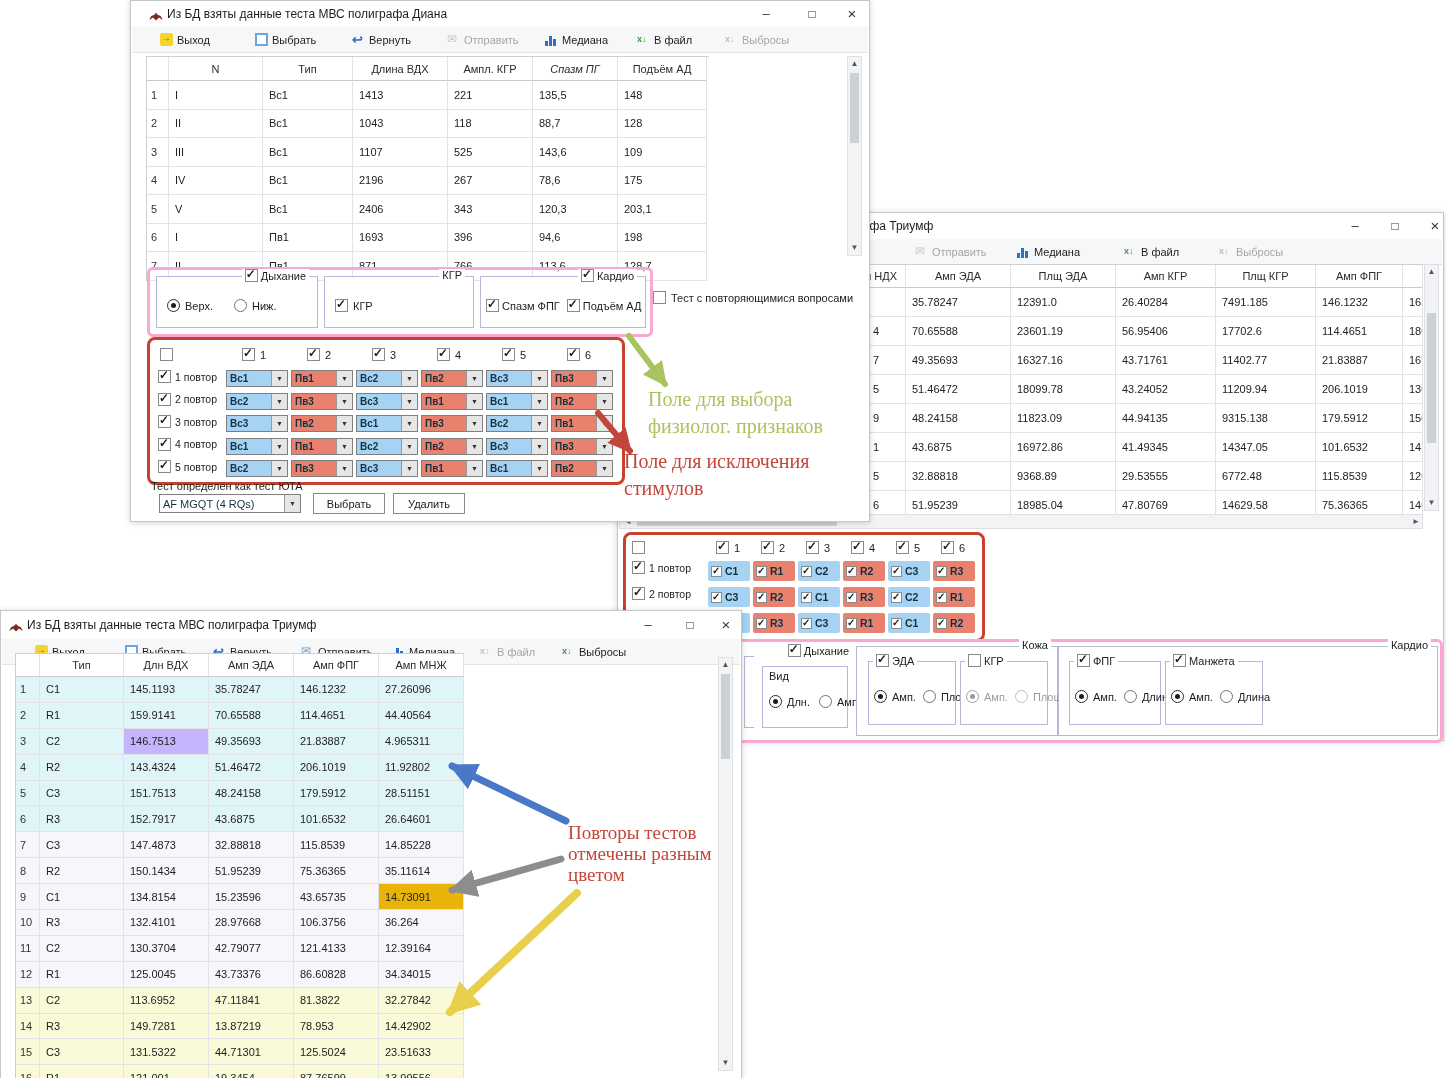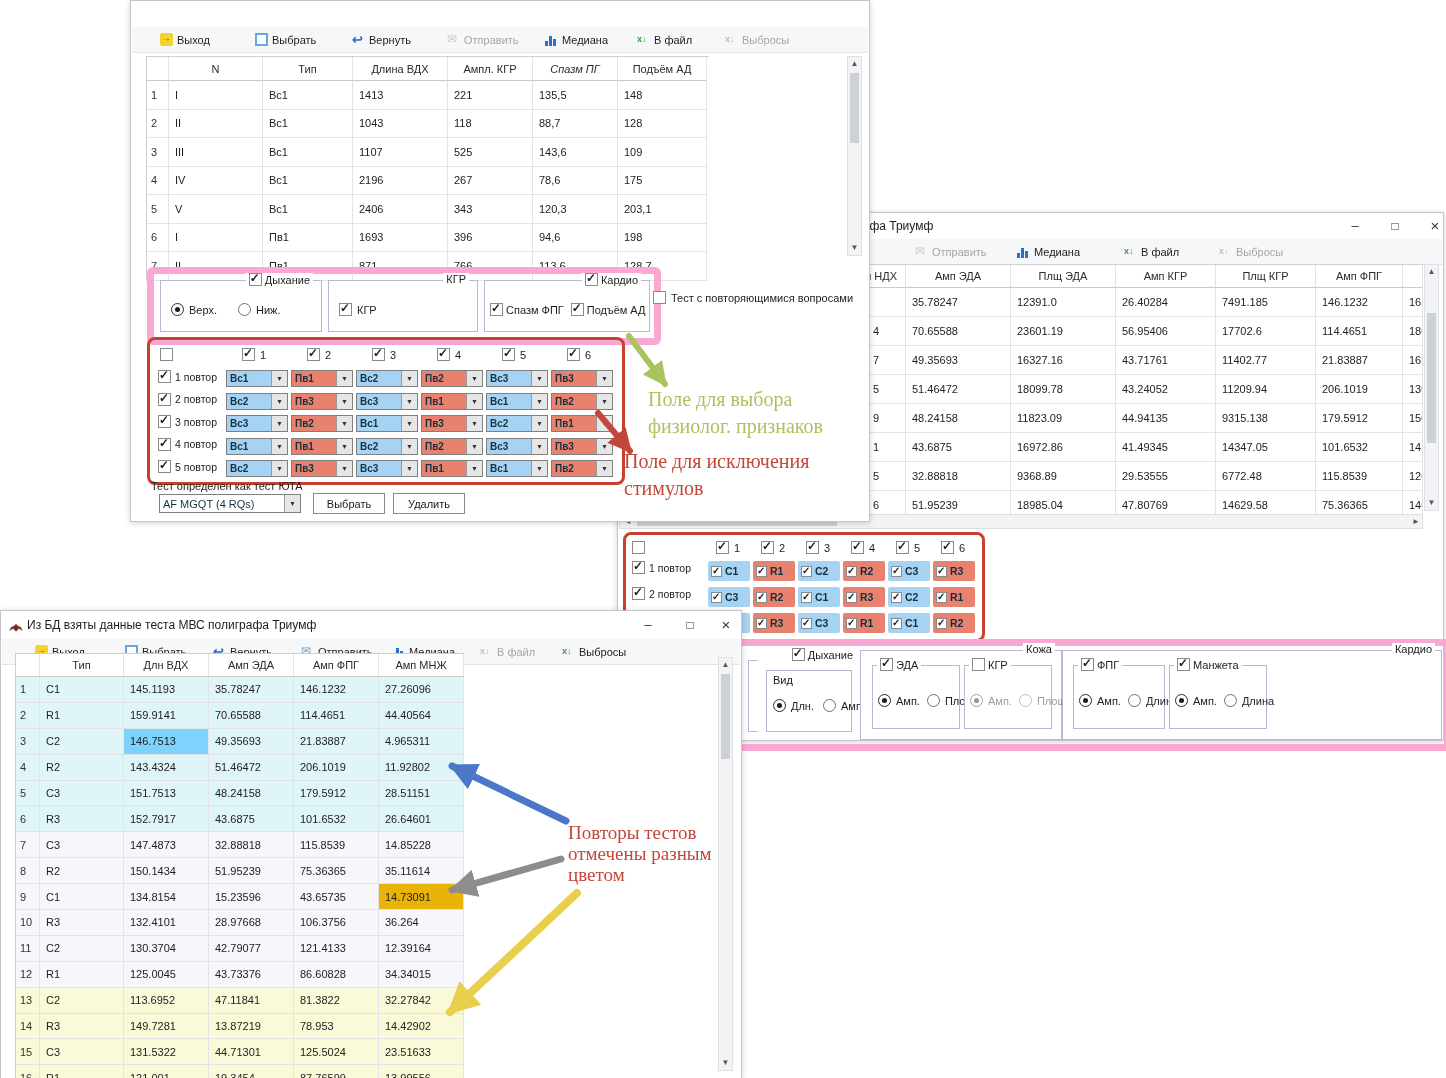--- a/index.html
+++ b/index.html
@@ -33,21 +33,21 @@
   .tbl{position:absolute;display:grid;background:#fff;font-size:11px;color:#222;
     border-top:1px solid #cfcfd3;border-left:1px solid #cfcfd3;}
   .tbl.noL{border-left:none;}
   .tbl .h{display:flex;align-items:center;justify-content:center;border-bottom:1px solid #c9c9cf;
     border-right:1px solid #e2e2e8;background:#fff;color:#2b2b2b;overflow:hidden;}
   .tbl .h.r{justify-content:flex-end;padding-right:8px;}
   .tbl .c{display:flex;align-items:center;padding-left:6px;border-bottom:1px solid #e2e2e8;
     border-right:1px solid #e2e2e8;overflow:hidden;white-space:nowrap;}
   .tbl .c.r{justify-content:flex-end;padding-right:26px;padding-left:0;}
   .tbl .num{color:#333;padding-left:4px;}
-  .gbox{position:absolute;border:7px solid #f9a8d4;border-radius:6px;background:transparent;}
+  .gbox{position:absolute;border:3px solid #f9a8d4;border-radius:6px;background:transparent;}
   .rbox{position:absolute;border:3px solid #c8402e;border-radius:8px;background:transparent;}
   .fbox{position:absolute;border:1px solid #b5b8d8;background:#fff;}
   .leg{position:absolute;top:-8px;background:#fff;padding:0 3px;display:flex;gap:3px;align-items:center;}
   .lab{font-size:11px;color:#1d1d1d;white-space:nowrap;}
   .cb{width:13px;height:13px;border:1px solid #8a8a8a;background:#fff;box-sizing:border-box;position:relative;display:inline-block;flex:none;}
   .cb.on::after{content:"✓";position:absolute;left:0px;top:-3px;font-size:12px;font-weight:700;color:#1d1d1d;}
   .cb.sm{width:11px;height:11px;}
   .cb.sm.on::after{font-size:10px;top:-2px;}
   .rd{width:13px;height:13px;border:1px solid #707070;border-radius:50%;background:#fff;box-sizing:border-box;position:relative;display:inline-block;flex:none;}
   .rd.on{border-color:#2b2b2b;}
@@ -390,20 +390,31 @@
             <span class="lab">Амп.</span>
             <span class="rd" style="margin-left:2px"></span>
             <span class="lab">Длина</span>
           </div>
         </div>
       </div>
     </div>
   </section>
 
   <section class="window" id="winA" style="left:130px;top:0;width:738px;height:520px;">
+    <div class="titlebar">
+      <span class="eagle" style="left:18px">
+        <svg width="14" height="12" viewBox="0 0 14 12">
+            <path d="M0.5 10 C2.5 3 4.5 7.5 7 2.5 C9.5 7.5 11.5 3 13.5 10 L10 7.5 7 10.5 4 7.5 Z" fill="#7a2a23"></path>
+          </svg>
+      </span>
+      <span class="title" style="left:36px">Из БД взяты данные теста МВС полиграфа Диана</span>
+      <span class="wc wc-min" style="left:620px"></span>
+      <span class="wc wc-max" style="left:666px"></span>
+      <span class="wc wc-close" style="left:706px"></span>
+    </div>
     <div class="toolbar" style="top:26px" id="tbA">
         <div class="tbi" style="left: 28px;">
           <span class="ico ico-exit"></span>
           <span class="lbl">Выход</span>
         </div>
         <div class="tbi" style="left: 123px;">
           <span class="ico ico-select"></span>
           <span class="lbl">Выбрать</span>
         </div>
         <div class="tbi" style="left: 220px;">
@@ -771,21 +782,21 @@
         <div class="c" style="height: 24.9px; background: rgb(224, 245, 248);">146.1232</div>
         <div class="c" style="height: 24.9px; background: rgb(224, 245, 248);">27.26096</div>
         <div class="c num" style="height: 24.9px; background: rgb(224, 245, 248);">2</div>
         <div class="c" style="height: 24.9px; background: rgb(224, 245, 248);">R1</div>
         <div class="c" style="height: 24.9px; background: rgb(224, 245, 248);">159.9141</div>
         <div class="c" style="height: 24.9px; background: rgb(224, 245, 248);">70.65588</div>
         <div class="c" style="height: 24.9px; background: rgb(224, 245, 248);">114.4651</div>
         <div class="c" style="height: 24.9px; background: rgb(224, 245, 248);">44.40564</div>
         <div class="c num" style="height: 24.9px; background: rgb(224, 245, 248);">3</div>
         <div class="c" style="height: 24.9px; background: rgb(224, 245, 248);">C2</div>
-        <div class="c" style="height: 24.9px; background: #7dd3fc;">146.7513</div>
+        <div class="c" style="height: 24.9px; background: #c4b5fd;">146.7513</div>
         <div class="c" style="height: 24.9px; background: rgb(224, 245, 248);">49.35693</div>
         <div class="c" style="height: 24.9px; background: rgb(224, 245, 248);">21.83887</div>
         <div class="c" style="height: 24.9px; background: rgb(224, 245, 248);">4.965311</div>
         <div class="c num" style="height: 24.9px; background: rgb(224, 245, 248);">4</div>
         <div class="c" style="height: 24.9px; background: rgb(224, 245, 248);">R2</div>
         <div class="c" style="height: 24.9px; background: rgb(224, 245, 248);">143.4324</div>
         <div class="c" style="height: 24.9px; background: rgb(224, 245, 248);">51.46472</div>
         <div class="c" style="height: 24.9px; background: rgb(224, 245, 248);">206.1019</div>
         <div class="c" style="height: 24.9px; background: rgb(224, 245, 248);">11.92802</div>
         <div class="c num" style="height: 24.9px; background: rgb(224, 245, 248);">5</div>

